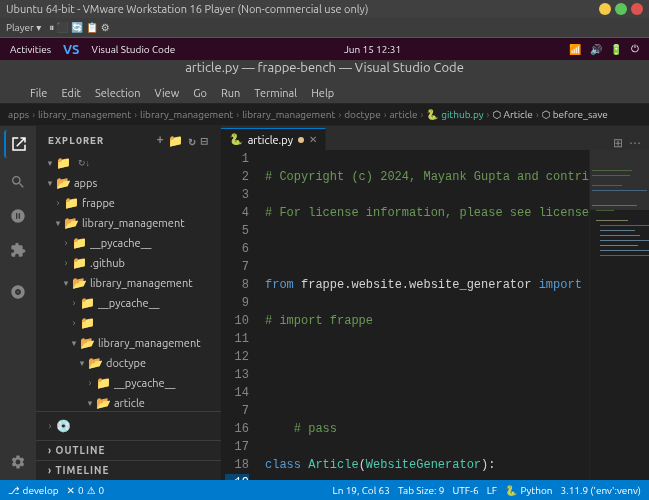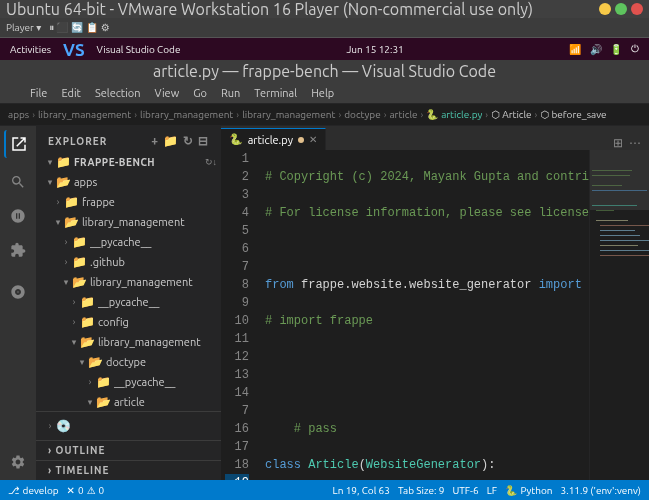--- a/index.html
+++ b/index.html
@@ -6,21 +6,21 @@
     body { width: 649px; height: 500px; overflow: hidden; font-family: 'Segoe UI', Ubuntu, sans-serif; font-size: 11px; background: #1e1e1e; color: #cccccc; }
 
     
     .vm-titlebar {
       background: #404040;
       height: 18px;
       display: flex;
       align-items: center;
       justify-content: space-between;
       padding: 0 6px;
-      font-size: 16px;
+      font-size: 11px;
       color: #ccc;
     }
     .vm-titlebar-controls { display: flex; gap: 4px; }
     .vm-titlebar-btn { width: 12px; height: 12px; border-radius: 50%; display: inline-block; }
     .vm-titlebar-btn.minimize { background: #f7c948; }
     .vm-titlebar-btn.maximize { background: #5ec45e; }
     .vm-titlebar-btn.close { background: #e0524e; }
 
     
     .vm-toolbar {
@@ -56,23 +56,23 @@
       flex-direction: column;
       height: calc(500px - 18px - 20px - 22px);
       background: #1e1e1e;
     }
 
     
     .vscode-titlebar {
       background: #3c3c3c;
       height: 22px;
       display: flex;
-      align-items: center;
+      align-items: flex-start;
       justify-content: center;
-      font-size: 16px;
+      font-size: 13px;
       color: #cccccc;
       position: relative;
     }
 
     
     .vscode-menubar {
       background: #3c3c3c;
       height: 22px;
       display: flex;
       align-items: center;
@@ -150,20 +150,21 @@
     .sidebar-header {
       padding: 8px 12px 4px;
       font-size: 10px;
       font-weight: bold;
       color: #bbb;
       letter-spacing: 1px;
       text-transform: uppercase;
       display: flex;
       justify-content: space-between;
       align-items: center;
+      font-family: Liberation Mono, monospace;
     }
     .sidebar-header-icons { display: flex; gap: 4px; color: #888; font-size: 12px; }
     .explorer-content { flex: 1; overflow-y: auto; font-size: 11px; }
     .explorer-content::-webkit-scrollbar { width: 6px; }
     .explorer-content::-webkit-scrollbar-track { background: #252526; }
     .explorer-content::-webkit-scrollbar-thumb { background: #424242; }
 
     .tree-item {
       display: flex;
       align-items: center;
@@ -323,21 +324,21 @@
 </div>
 
 <div class="vm-toolbar">
   <span>Player ▾</span>
   <span>⏸ ⬛ 🔄 📋 ⚙</span>
 </div>
 
 <div class="ubuntu-topbar">
   <div class="ubuntu-topbar-left">
     <span>Activities</span>
-    <span style="color:#4da6ff; font-weight:bold; font-size:17px;">VS</span>
+    <span style="color:#4da6ff; font-weight:bold; font-size:13px;">VS</span>
     <span style="font-size:10px;">Visual Studio Code</span>
   </div>
   <div class="ubuntu-topbar-center">
     <span>Jun 15  12:31</span>
   </div>
   <div class="ubuntu-topbar-right">
     <span>📶</span>
     <span>🔊</span>
     <span>🔋</span>
     <span>⏻</span>
@@ -367,21 +368,21 @@
     <span class="breadcrumb-item">library_management</span>
     <span class="breadcrumb-sep">›</span>
     <span class="breadcrumb-item">library_management</span>
     <span class="breadcrumb-sep">›</span>
     <span class="breadcrumb-item">library_management</span>
     <span class="breadcrumb-sep">›</span>
     <span class="breadcrumb-item">doctype</span>
     <span class="breadcrumb-sep">›</span>
     <span class="breadcrumb-item">article</span>
     <span class="breadcrumb-sep">›</span>
-    <span class="breadcrumb-item" style="color:#4ec9b0;">🐍 article.py</span>
+    <span class="breadcrumb-item" style="color:#4ec9b0;">🐍 github.py</span>
     <span class="breadcrumb-sep">›</span>
     <span class="breadcrumb-item active">⬡ Article</span>
     <span class="breadcrumb-sep">›</span>
     <span class="breadcrumb-item active">⬡ before_save</span>
   </div>
 
   <div class="vscode-main">
 
     <div class="activity-bar">
       <div class="activity-icon active">
@@ -423,21 +424,20 @@
           <span>+</span>
           <span>📁</span>
           <span>↻</span>
           <span>⊟</span>
         </div>
       </div>
 
       <div class="tree-item indent-1">
         <span class="tree-arrow">▾</span>
         <span class="tree-icon folder-color">📁</span>
-        <span class="tree-label" style="font-weight:bold; color:#ccc; font-size:10px; letter-spacing:0.5px;">FRAPPE-BENCH</span>
         <span style="font-size:9px; color:#888; margin-left:4px;">↻↓</span>
       </div>
 
       <div class="explorer-content">
 
         <div class="tree-item indent-1">
           <span class="tree-arrow">▾</span>
           <span class="tree-icon folder-color">📂</span>
           <span class="tree-label">apps</span>
         </div>
@@ -474,21 +474,20 @@
 
         <div class="tree-item indent-4">
           <span class="tree-arrow">›</span>
           <span class="tree-icon folder-color">📁</span>
           <span class="tree-label">__pycache__</span>
         </div>
 
         <div class="tree-item indent-4">
           <span class="tree-arrow">›</span>
           <span class="tree-icon folder-color">📁</span>
-          <span class="tree-label">config</span>
         </div>
 
         <div class="tree-item indent-4">
           <span class="tree-arrow">▾</span>
           <span class="tree-icon folder-color">📂</span>
           <span class="tree-label">library_management</span>
         </div>
 
         <div class="tree-item indent-5">
           <span class="tree-arrow">▾</span>

